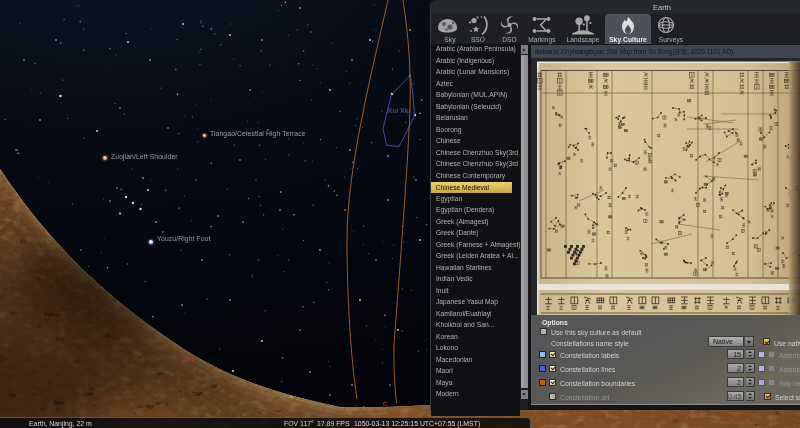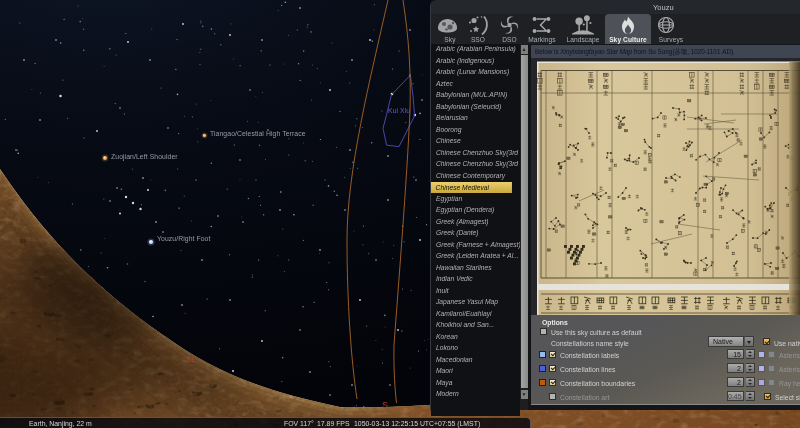--- a/index.html
+++ b/index.html
@@ -11,21 +11,21 @@
   background:#141519; border-top-left-radius:6px; border-left:1px solid #35383e; }
 #titlebar { position:absolute; left:0; top:0; width:370px; height:14px; background:#24272c;
   border-top-left-radius:6px; }
 #titlebar span { position:absolute; left:222px; top:2.5px; font-size:7.5px; color:#bfc3c8; }
 #tabs { position:absolute; left:0; top:14px; width:370px; height:30px; background:#1e2024; }
 .tab { position:absolute; top:0; height:30px; text-align:center; }
 .tab .lbl { position:absolute; bottom:1px; width:100%; font-size:6.6px; color:#aaadb2;
   white-space:nowrap; letter-spacing:0.1px; }
 .tabsel { background:#4e5157; border-radius:4px 4px 0 0; }
 .tabsel .lbl { color:#eeeeee; font-weight:bold; }
-#list { position:absolute; left:0; top:44px; width:89px; height:372px; background:#101114; overflow:hidden;font-style:italic; }
+#list { position:absolute; left:0; top:44px; width:89px; height:372px; background:#101114; overflow:hidden; }
 .li { position:absolute; left:5px; width:83px; font-size:7.3px; color:#b2b2b2; white-space:nowrap;
   transform:scaleX(0.92); transform-origin:left; }
 .li.sel { left:0; padding-left:5px; width:88px; color:#101010;
   background:linear-gradient(#ecd070,#c9a83a); height:11px; line-height:11px; }
 #sbar { position:absolute; left:89px; top:44px; width:8px; height:366px; background:#1e1e20; }
 #sbar .up,#sbar .dn { position:absolute; left:0.5px; width:7px; height:9px; background:#7e7e7e;
   font-size:5px; color:#222; text-align:center; line-height:9px; }
 #sbar .up { top:0.5px; }
 #sbar .dn { top:346px; }
 #sbar .handle { position:absolute; left:0.5px; top:11px; width:7px; height:333px;
@@ -586,21 +586,21 @@
   <text x="186" y="362" font-size="8" fill="#bc3a24" font-family="Liberation Sans">SE</text>
   <text x="382" y="408" font-size="9" fill="#bc3a24" font-family="Liberation Sans">S</text>
 </svg>
 <div class="slabel" style="left:210px; top:129.5px;">Tiangao/Celestial High Terrace</div>
 <div class="slabel" style="left:111px; top:153px;">Zuojian/Left Shoulder</div>
 <div class="slabel" style="left:157px; top:235px;">Youzu/Right Foot</div>
 <div class="slabel" style="left:388px; top:107px; color:#6060c6;">Kui Xiu</div>
 
 <div id="dlg">
   <div id="titlebar">
-        <span>Youzu</span>
+        <span>Earth</span>
       </div>
   <div id="tabs">
     <div class="tab tabsel" style="left:174px; width:46px;">
           <div class="lbl">Sky Culture</div>
         </div>
     <svg width="370" height="30" viewBox="0 0 370 30" style="position:absolute">
       <g transform="translate(16.5,11.5)" fill="#a2a2a2">
         <path d="M-9.5,3 C-10,-2.5 -5,-6.5 0,-6.5 C5,-6.5 10,-2.5 9.5,3 C9,5.8 5,7 0,7 C-5,7 -9,5.8 -9.5,3 Z"></path>
         <circle cx="-3.5" cy="-1.5" r="2" fill="#54585e"></circle>
         <circle cx="2.5" cy="1.5" r="2.6" fill="#54585e"></circle>

